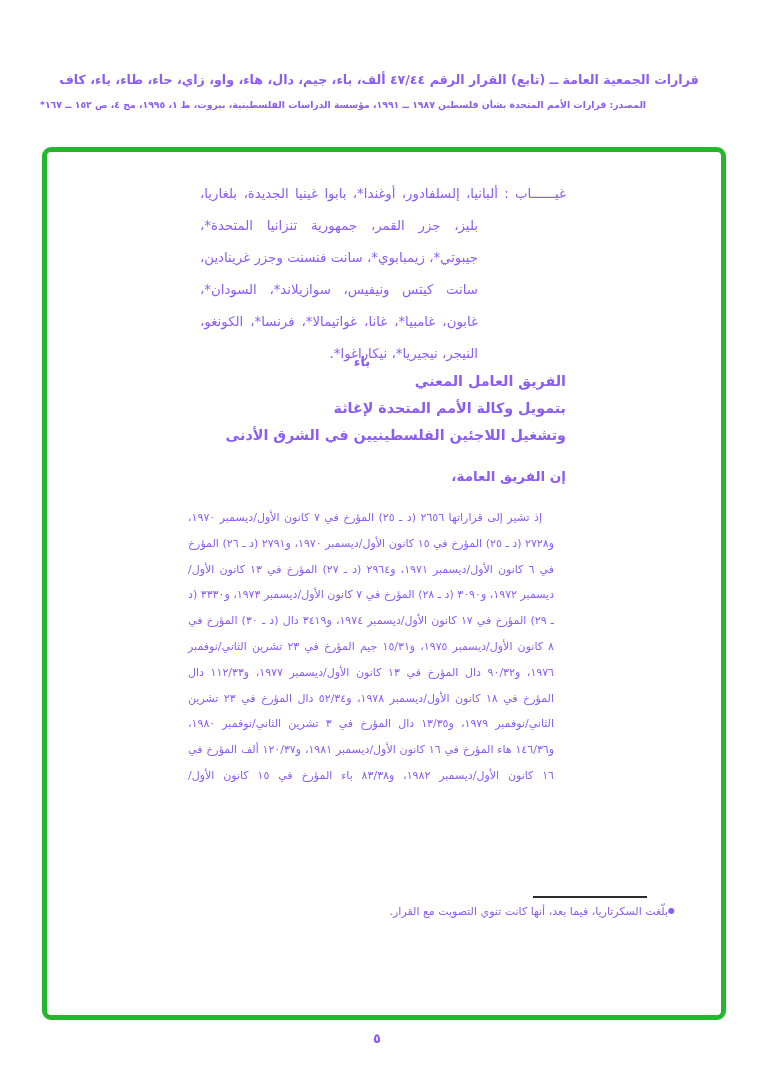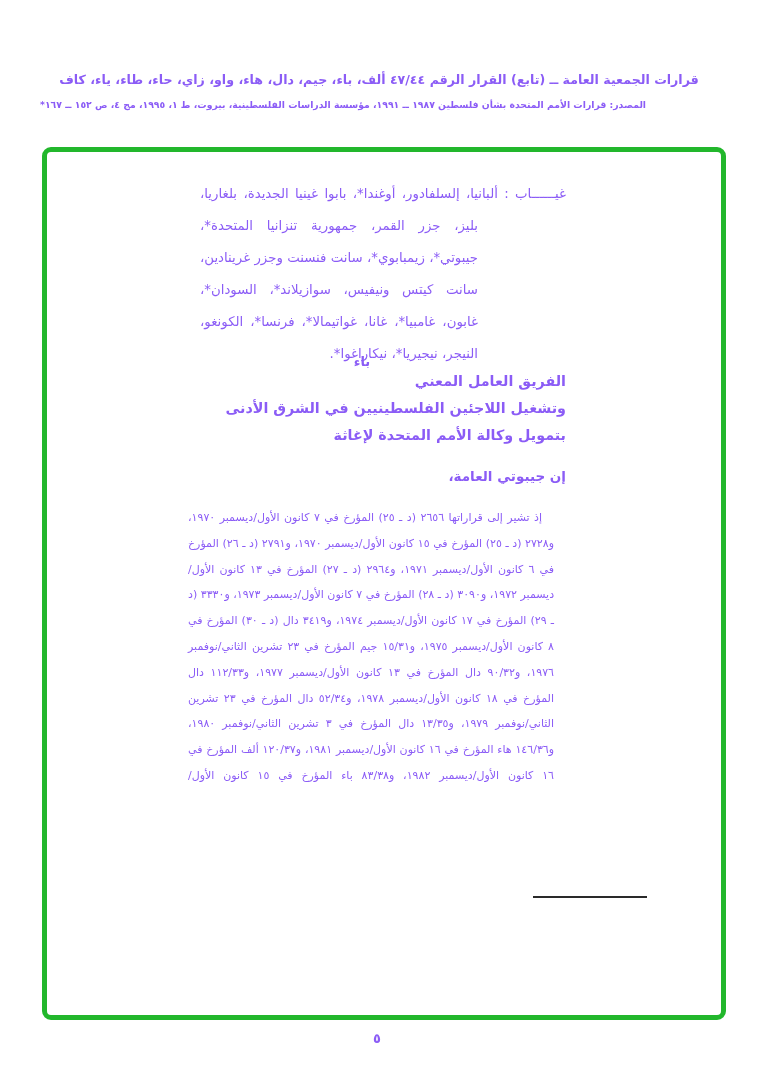--- a/index.html
+++ b/index.html
@@ -66,26 +66,27 @@
   <div class="hdr2 rtl">المصدر: قرارات الأمم المتحدة بشأن فلسطين ١٩٨٧ ــ ١٩٩١، مؤسسة الدراسات الفلسطينية، بيروت، ط ١، ١٩٩٥، مج ٤، ص ١٥٢ ــ ١٦٧*</div>
 
   <div class="greenbox"></div>
 
   <p class="absent rtl"><span>غيــــــاب</span><span> : </span><span>ألبانيا، إلسلفادور، أوغندا*، بابوا غينيا الجديدة، بلغاريا، بليز، جزر القمر، جمهورية تنزانيا المتحدة*، جيبوتي*، زيمبابوي*، سانت فنسنت وجزر غرينادين، سانت كيتس ونيفيس، سوازيلاند*، السودان*، غابون، غامبيا*، غانا، غواتيمالا*، فرنسا*، الكونغو، النيجر، نيجيريا*، نيكاراغوا*.</span></p>
 
   <div class="sect rtl">باء</div>
 
   <div class="title rtl">
     <div>الفريق العامل المعني</div>
+    <div>بتمويل وكالة الأمم المتحدة لإغاثة</div>
     <div>وتشغيل اللاجئين الفلسطينيين في الشرق الأدنى</div>
-    <div>بتمويل وكالة الأمم المتحدة لإغاثة</div>
   </div>
 
-  <div class="intro rtl">إن جيبوتي العامة،</div>
+  <div class="intro rtl">إن الفريق العامة،</div>
 
   <p class="recital rtl">إذ تشير إلى قراراتها ٢٦٥٦ (د ـ ٢٥) المؤرخ في ٧ كانون الأول/ديسمبر ١٩٧٠، و٢٧٢٨ (د ـ ٢٥) المؤرخ في ١٥ كانون الأول/ديسمبر ١٩٧٠، و٢٧٩١ (د ـ ٢٦) المؤرخ في ٦ كانون الأول/ديسمبر ١٩٧١، و٢٩٦٤ (د ـ ٢٧) المؤرخ في ١٣ كانون الأول/ديسمبر ١٩٧٢، و٣٠٩٠ (د ـ ٢٨) المؤرخ في ٧ كانون الأول/ديسمبر ١٩٧٣، و٣٣٣٠ (د ـ ٢٩) المؤرخ في ١٧ كانون الأول/ديسمبر ١٩٧٤، و٣٤١٩ دال (د ـ ٣٠) المؤرخ في ٨ كانون الأول/ديسمبر ١٩٧٥، و١٥/٣١ جيم المؤرخ في ٢٣ تشرين الثاني/نوفمبر ١٩٧٦، و٩٠/٣٢ دال المؤرخ في ١٣ كانون الأول/ديسمبر ١٩٧٧، و١١٢/٣٣ دال المؤرخ في ١٨ كانون الأول/ديسمبر ١٩٧٨، و٥٢/٣٤ دال المؤرخ في ٢٣ تشرين الثاني/نوفمبر ١٩٧٩، و١٣/٣٥ دال المؤرخ في ٣ تشرين الثاني/نوفمبر ١٩٨٠، و١٤٦/٣٦ هاء المؤرخ في ١٦ كانون الأول/ديسمبر ١٩٨١، و١٢٠/٣٧ ألف المؤرخ في ١٦ كانون الأول/ديسمبر ١٩٨٢، و٨٣/٣٨ باء المؤرخ في ١٥ كانون الأول/</p>
 
   <div class="fnrule"></div>
 
+  <div class="fntext rtl"><span class="fnbullet">●</span><span>بلّغت السكرتاريا، فيما بعد، أنها كانت تنوي التصويت مع القرار.</span></div>
 
   <div class="pagenum">٥</div>
 
 </div>
 
 </body></html>

